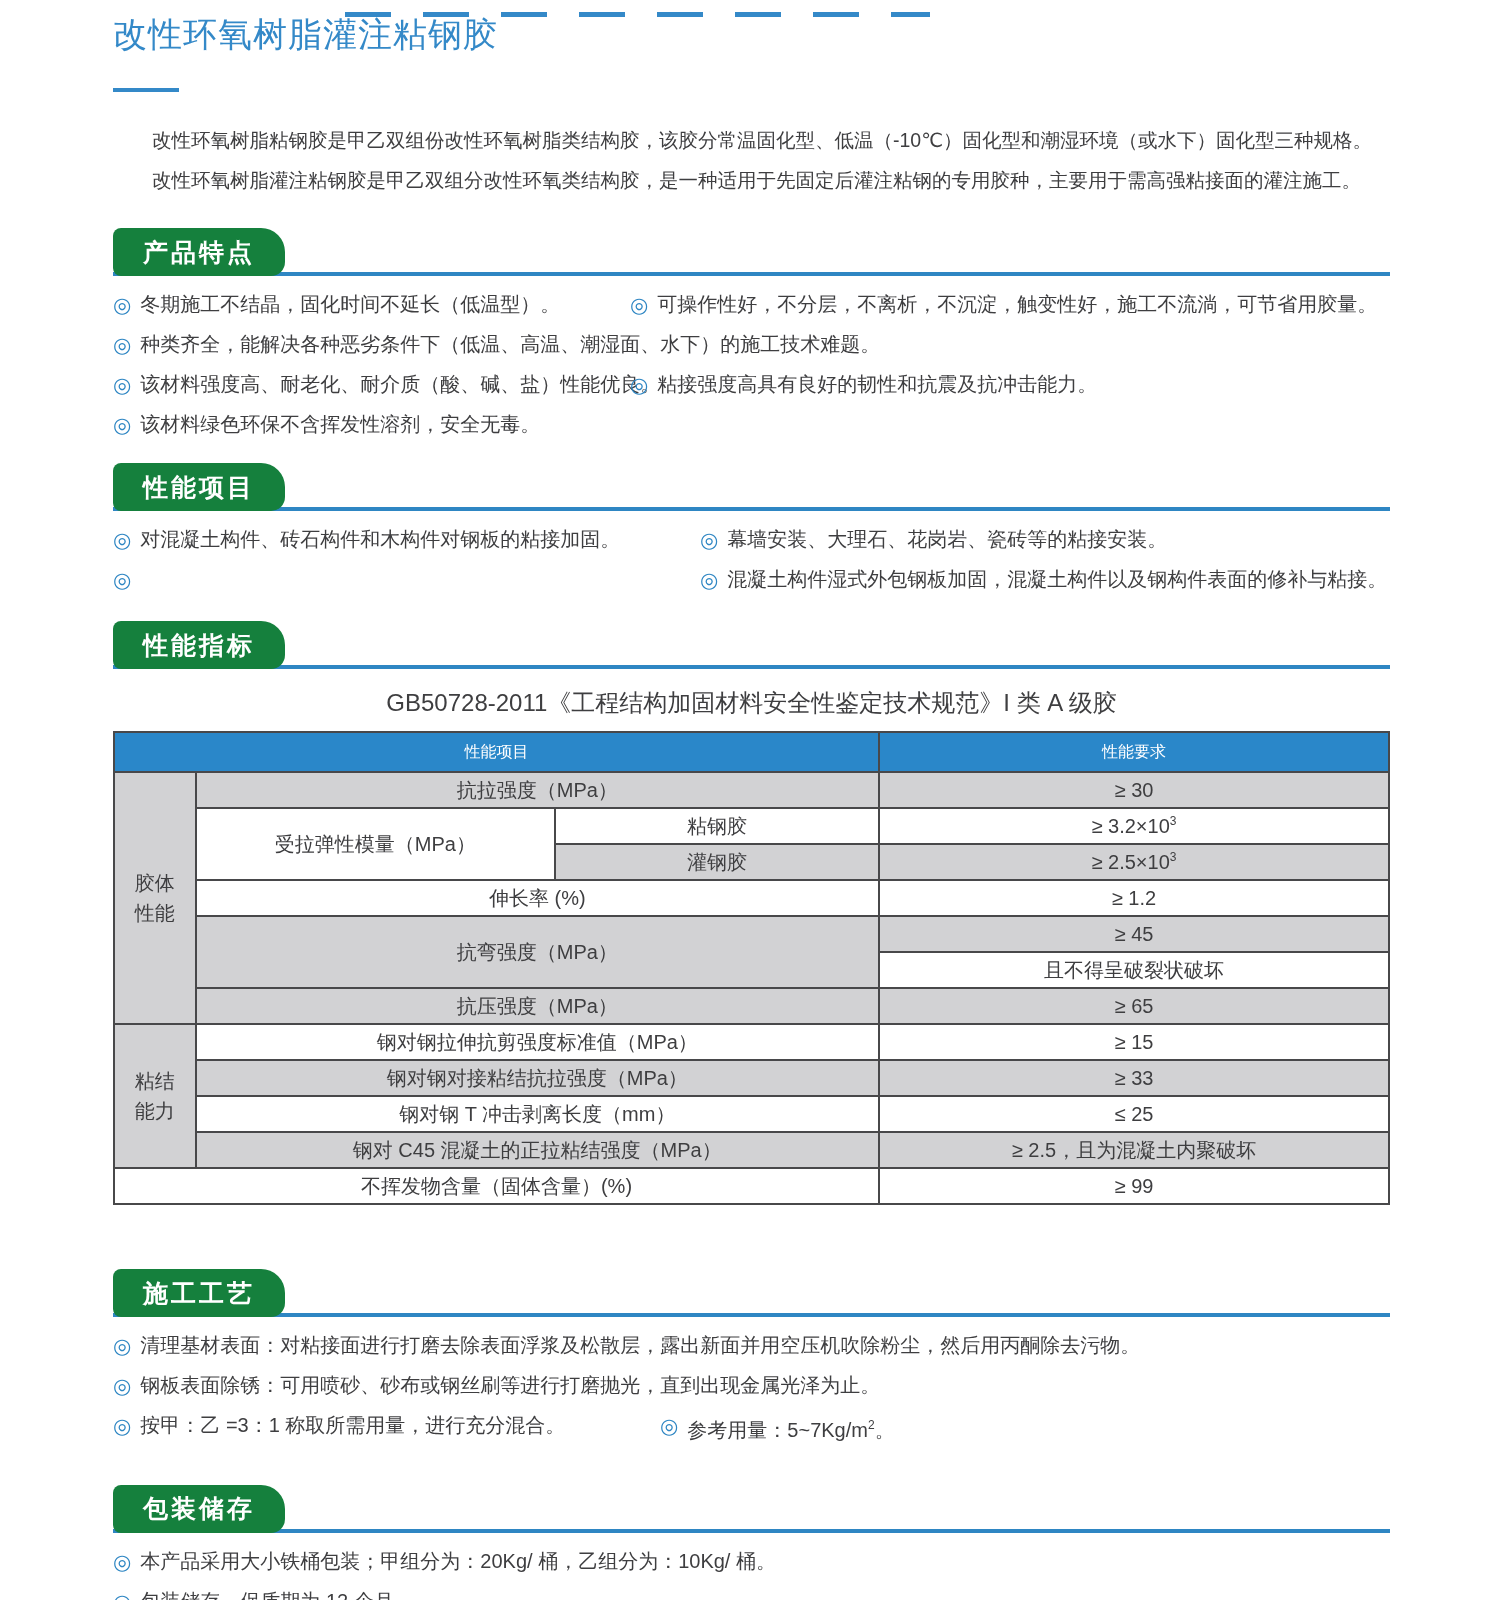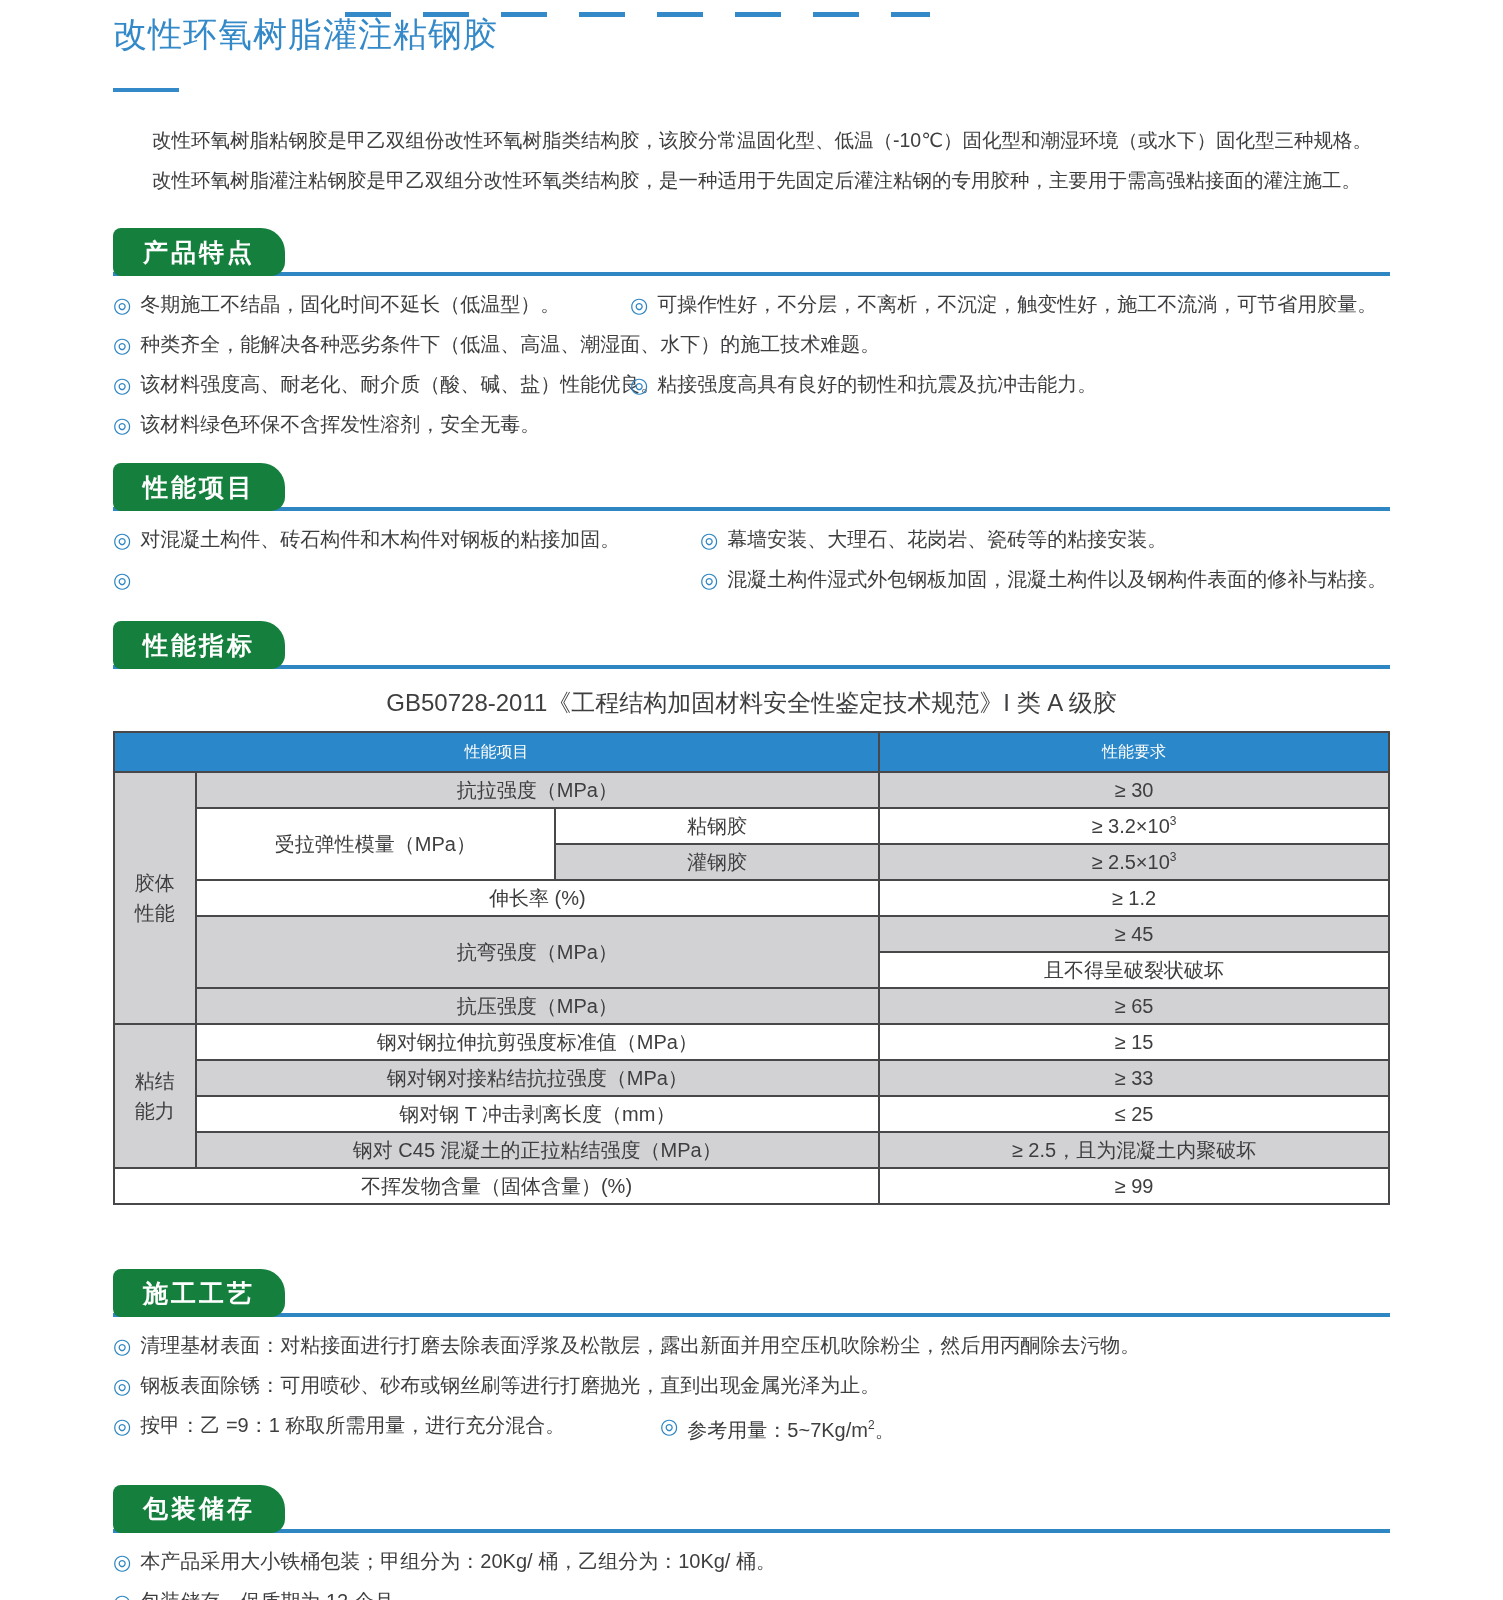--- a/index.html
+++ b/index.html
@@ -220,21 +220,21 @@
     </div>
     <div class="bullet-row">
       <div class="bullet-item">
         <span class="bullet">◎</span>
         <span>钢板表面除锈：可用喷砂、砂布或钢丝刷等进行打磨抛光，直到出现金属光泽为止。</span>
       </div>
     </div>
     <div class="bullet-row">
       <div class="bullet-item w-proc">
         <span class="bullet">◎</span>
-        <span>按甲：乙 =9：1 称取所需用量，进行充分混合。</span>
+        <span>按甲：乙 =3：1 称取所需用量，进行充分混合。</span>
       </div>
       <div class="bullet-item">
         <span class="bullet">◎</span>
         <span><span>参考用量：5~7Kg/m</span><sup>2</sup><span>。</span></span>
       </div>
     </div>
   </div>
 
   <div class="section-header mt-pack">
     <div class="rule"></div>

